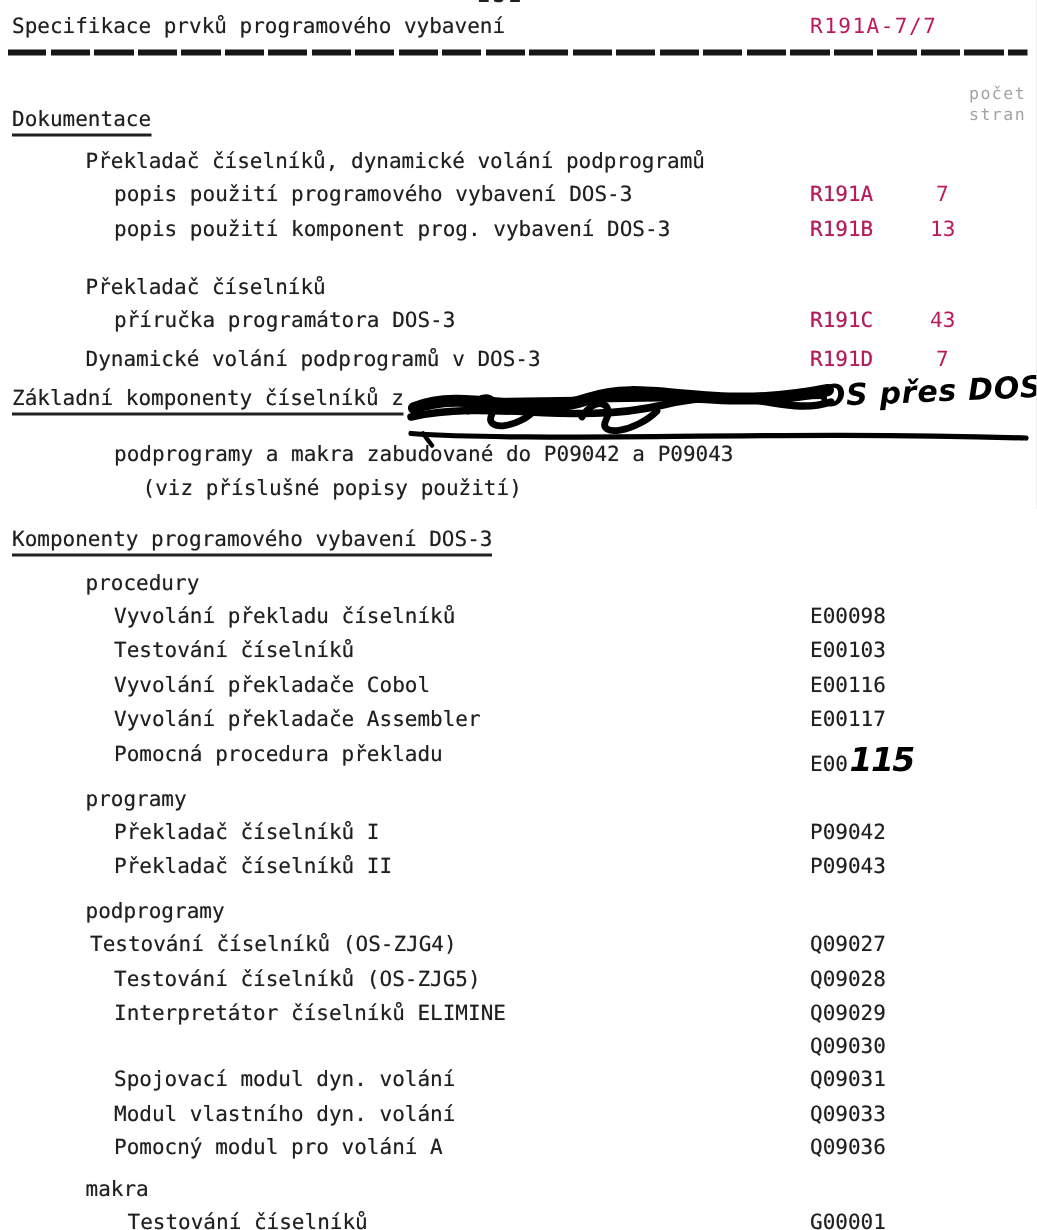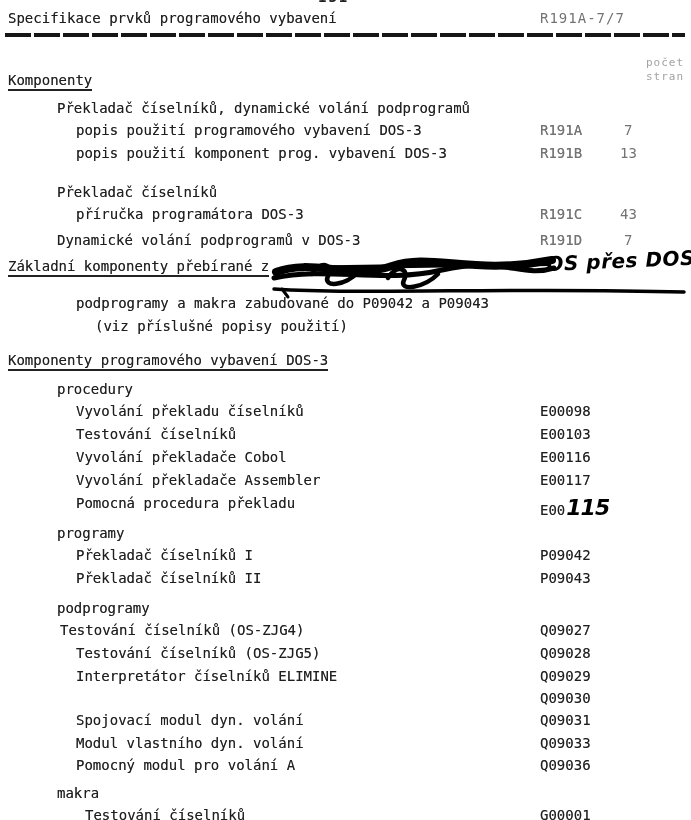--- a/index.html
+++ b/index.html
@@ -7,21 +7,21 @@
     position:relative;
     width:691px;height:820px;
     background:#ffffff;
     font-family:"DejaVu Sans Mono","Liberation Mono",monospace;
     color:#1f1f1f;
     font-size:14px;
     overflow:hidden;
   }
   .ln{position:absolute;white-space:nowrap;text-shadow:0 0 .5px rgba(20,20,20,.55);}
   .ul{border-bottom:2px solid #222;padding-bottom:1px;}
-  .faint{color:#737373;text-shadow:none;}
+  .faint{color:#be185d;text-shadow:none;}
   .vfaint{color:#a3a3a3;text-shadow:none;font-size:11px;letter-spacing:1px;margin-left:48px;}
   .code{position:absolute;left:540px;white-space:nowrap;text-shadow:0 0 .5px rgba(20,20,20,.5);}
   .pages{position:absolute;left:624px;white-space:nowrap;}
   .rule{
     position:absolute;left:5px;right:6px;top:33px;height:4px;
     background:repeating-linear-gradient(90deg,#161616 0 26px,rgba(0,0,0,0) 26px 29px);
   }
   .pageno-clip{position:absolute;top:0;left:318px;width:60px;height:6px;overflow:hidden;}
   .pageno-clip span{display:block;margin-top:-11px;font-weight:bold;letter-spacing:2px;}
   .hand{
@@ -42,21 +42,21 @@
     <span>131</span>
   </div>
 
   <div class="ln" style="top:10px;left:8px;">Specifikace prvků programového vybavení</div>
   <div class="ln faint" style="top:10px;left:540px;letter-spacing:1px;">R191A-7/7</div>
   <div class="rule"></div>
 
   <div class="ln vfaint" style="top:56px;left:598px;">počet</div>
   <div class="ln vfaint" style="top:70px;left:598px;">stran</div>
 
-  <div class="ln ul" style="top:72px;left:8px;">Komponenty</div>
+  <div class="ln ul" style="top:72px;left:8px;">Dokumentace</div>
 
   <div class="ln" style="top:100px;left:57px;">Překladač číselníků, dynamické volání podprogramů</div>
 
   <div class="ln" style="top:122px;left:76px;">popis použití programového vybavení DOS-3</div>
   <div class="code faint" style="top:122px;">R191A</div>
   <div class="pages faint" style="top:122px;">7</div>
 
   <div class="ln" style="top:145px;left:76px;">popis použití komponent prog. vybavení DOS-3</div>
   <div class="code faint" style="top:145px;">R191B</div>
   <div class="pages faint" style="top:145px;left:620px;">13</div>
@@ -64,21 +64,21 @@
   <div class="ln" style="top:184px;left:57px;">Překladač číselníků</div>
 
   <div class="ln" style="top:206px;left:76px;">příručka programátora DOS-3</div>
   <div class="code faint" style="top:206px;">R191C</div>
   <div class="pages faint" style="top:206px;left:620px;">43</div>
 
   <div class="ln" style="top:232px;left:57px;">Dynamické volání podprogramů v DOS-3</div>
   <div class="code faint" style="top:232px;">R191D</div>
   <div class="pages faint" style="top:232px;">7</div>
 
-  <div class="ln ul" style="top:258px;left:8px;">Základní komponenty přebírané z</div>
+  <div class="ln ul" style="top:258px;left:8px;">Základní komponenty číselníků z</div>
 
   <svg style="top:250px;left:272px;" width="285" height="42" viewBox="0 0 285 42">
     <path d="M4 22 C 40 8, 80 30, 120 16 S 200 26, 280 10" stroke="#000" stroke-width="8" fill="none" stroke-linecap="round"></path>
     <path d="M2 28 C 55 16, 110 34, 170 20 S 250 28, 282 18" stroke="#000" stroke-width="5" fill="none" stroke-linecap="round"></path>
     <path d="M40 24 c 8 -14 22 -10 16 2 c -6 12 18 10 30 -4 m 30 6 c 8 -14 22 -10 16 2 c -6 12 20 8 34 -6" stroke="#000" stroke-width="4.5" fill="none" stroke-linecap="round"></path>
     <path d="M10 18 L 278 14" stroke="#000" stroke-width="4" fill="none"></path>
   </svg>
 
   <div class="ln hand hand-note" style="top:252px;left:547px;">OS přes DOS-VS</div>
 

